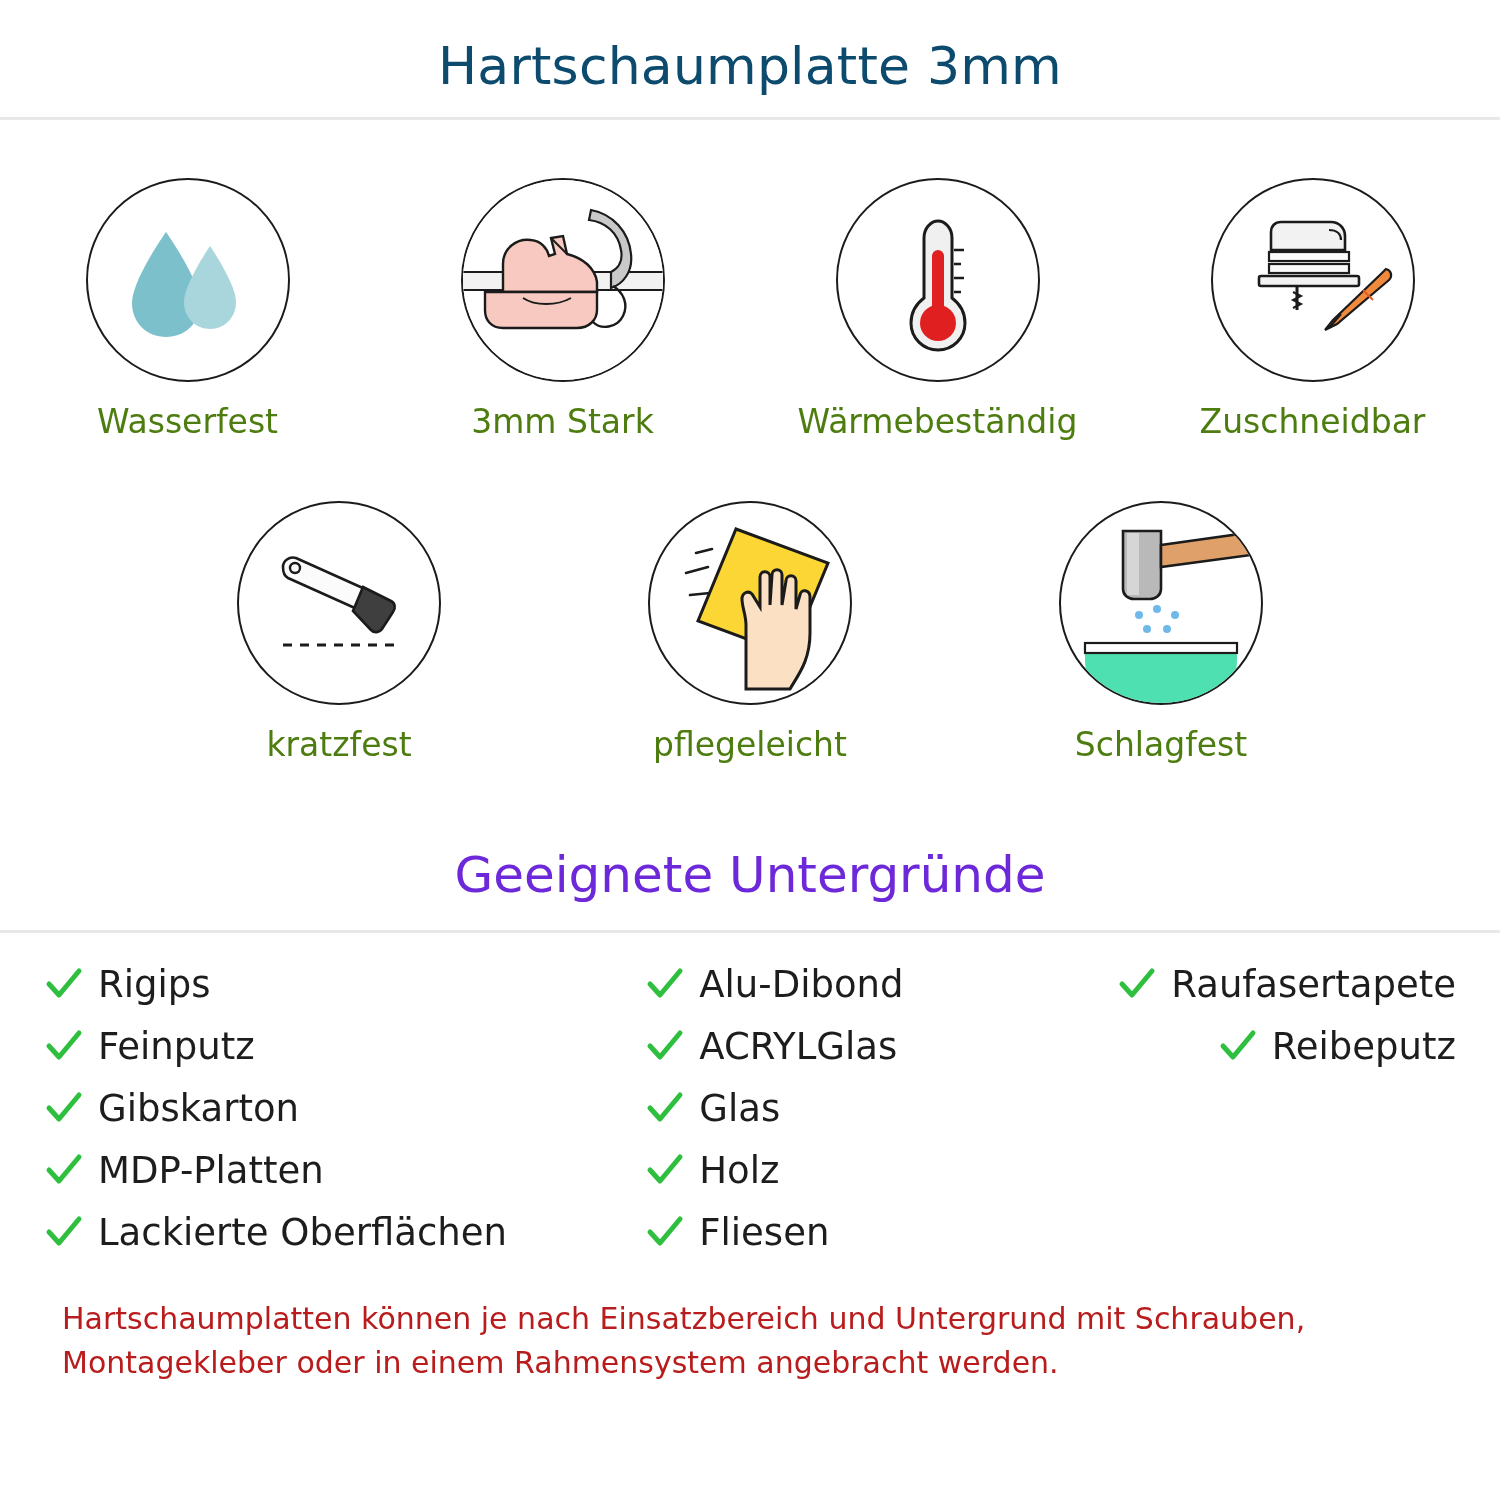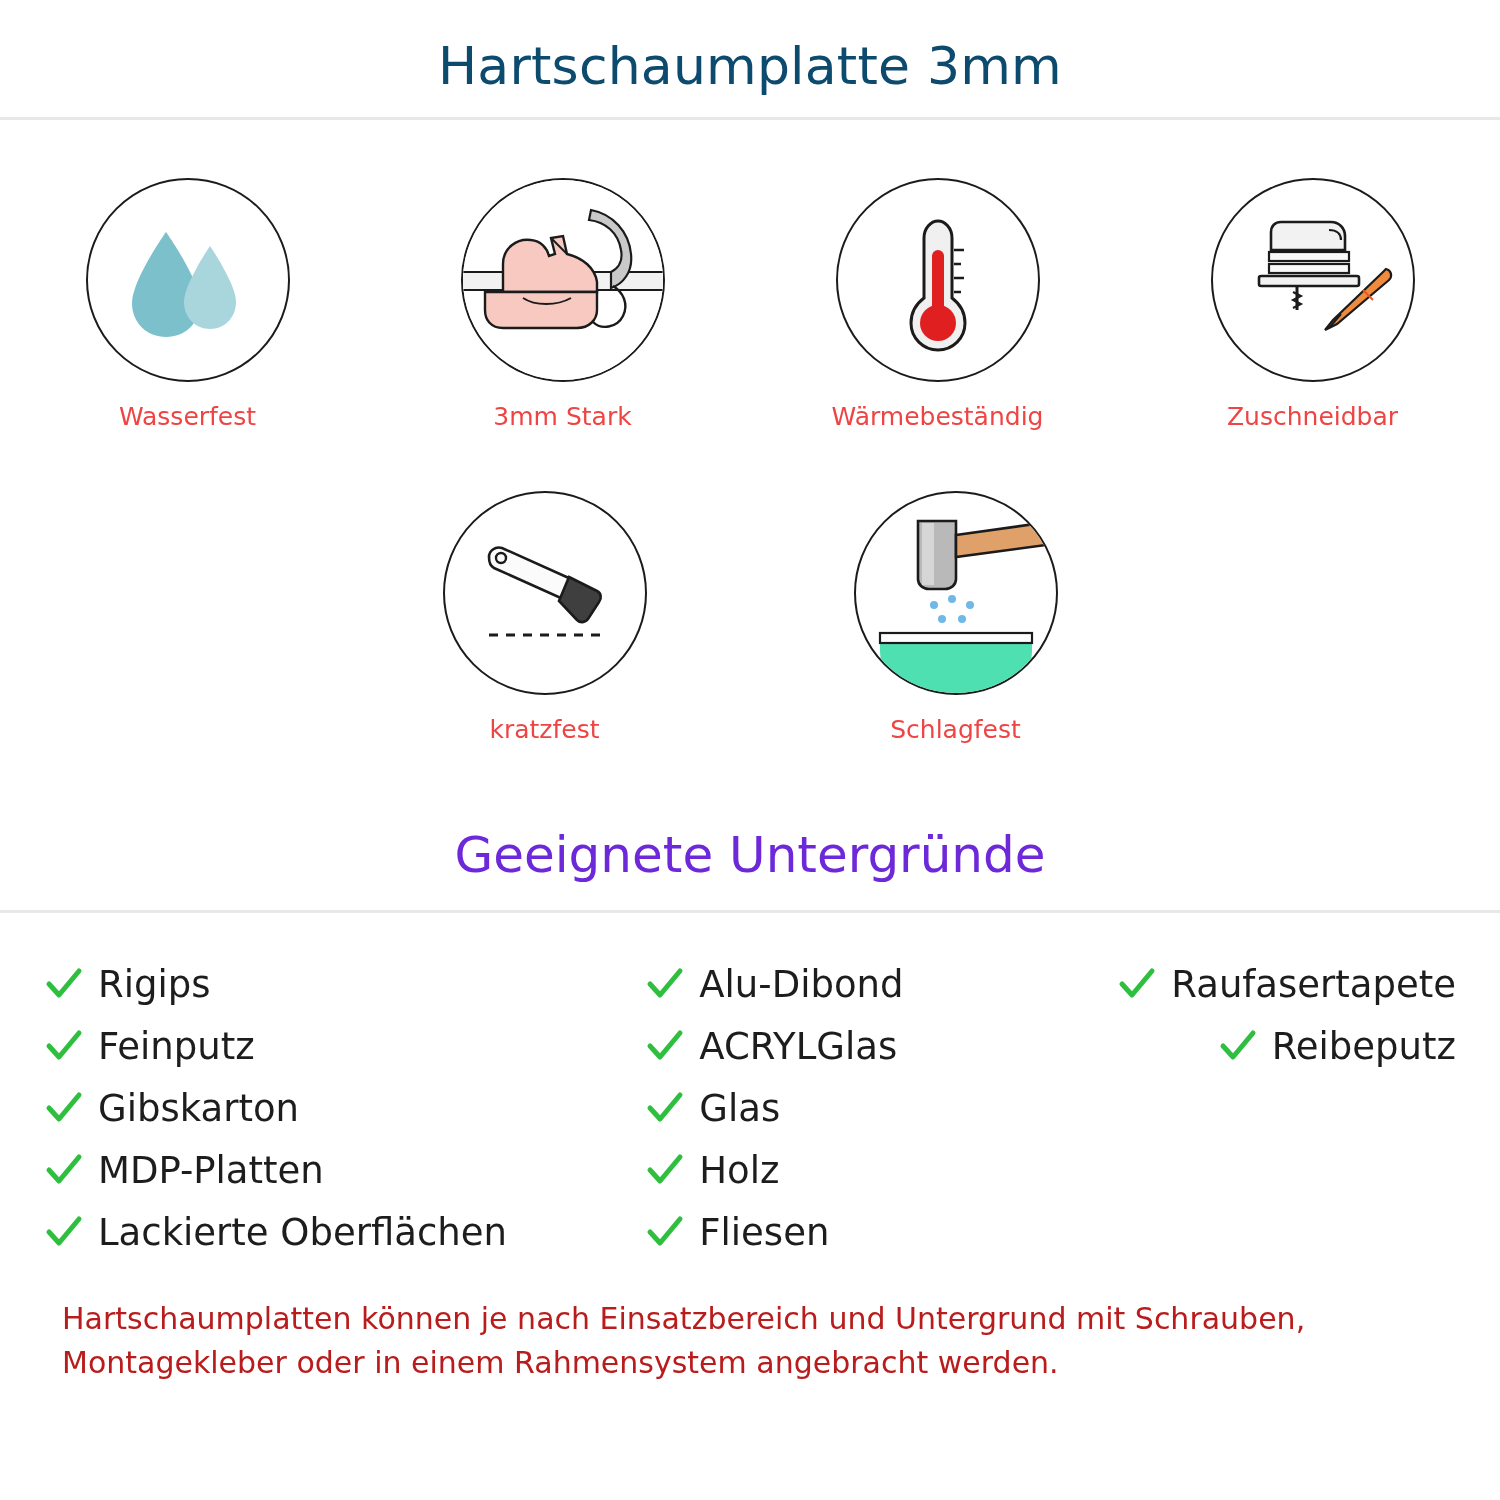--- a/index.html
+++ b/index.html
@@ -58,43 +58,43 @@
     border: 2.5px solid #1b1b1b;
     overflow: hidden;
     position: relative;
     background: #fff;
     display: flex;
     align-items: center;
     justify-content: center;
   }
   .feat-label {
     margin-top: 20px;
-    font-size: 25px;
-    color: #ef4444;
+    font-size: 33px;
+    color: #4d7c0f;
     text-align: center;
     white-space: nowrap;
   }
   .feat-row.row2 {
     margin-top: 60px;
     gap: 36px;
   }
 
   
   .section-title {
     text-align: center;
     color: #6d28d9;
     font-size: 50px;
     font-weight: 400;
     padding: 82px 0 26px 0;
   }
 
   
   .substrates {
     display: flex;
-    padding: 40px 44px 0 44px;
+    padding: 20px 44px 0 44px;
     box-sizing: border-box;
   }
   .col {
     display: flex;
     flex-direction: column;
   }
   .col.c1 { width: 620px; }
   .col.c2 { width: 430px; }
   .col.c3 { width: 406px; align-items: flex-end; }
   .sub-item {
@@ -207,20 +207,39 @@
         <svg width="200" height="200" viewBox="0 0 200 200">
           <path d="M44 64 C44 58 50 53 57 55 L126 86 L118 106 L49 75 C45 73 44 69 44 64 Z" fill="#fbfbfb" stroke="#1b1b1b" stroke-width="2.6"></path>
           <circle cx="56" cy="65" r="5" fill="none" stroke="#1b1b1b" stroke-width="2.4"></circle>
           <path d="M124 84 L152 98 C156 100 157 105 154 109 L143 126 C140 130 135 130 132 127 L114 108 Z" fill="#3f3f3f" stroke="#1b1b1b" stroke-width="2.6"></path>
           <line x1="44" y1="142" x2="158" y2="142" stroke="#1b1b1b" stroke-width="3" stroke-dasharray="9 8"></line>
         </svg>
       </div>
       <div class="feat-label">kratzfest</div>
     </div>
 
+    <div class="feat">
+      <div class="circle">
+        <svg width="200" height="200" viewBox="0 0 200 200">
+          <path d="M40 36 L180 36 L180 176 L40 176 Z" fill="#ffffff"></path>
+
+          <path d="M36 70 L58 64" stroke="#1b1b1b" stroke-width="2.6" stroke-linecap="round"></path>
+          <path d="M40 92 L60 90" stroke="#1b1b1b" stroke-width="2.6" stroke-linecap="round"></path>
+          <path d="M46 50 L62 46" stroke="#1b1b1b" stroke-width="2.6" stroke-linecap="round"></path>
+
+          <path d="M86 26 L178 60 L140 152 L48 118 Z" fill="#fcd635" stroke="#1b1b1b" stroke-width="3"></path>
+
+          <path d="M96 186 L96 122 C96 112 92 104 92 96 C92 90 98 87 102 91 L110 104 L110 74
+                   C110 67 120 67 120 74 L120 102 L122 72 C122 65 132 65 132 72 L132 102 L136 78
+                   C136 71 146 71 146 78 L146 106 L150 92 C151 85 160 87 160 94 L160 130
+                   C160 158 148 172 140 186 Z" fill="#fbe0c4" stroke="#1b1b1b" stroke-width="3"></path>
+        </svg>
+      </div>
+      <div class="feat-label">pflegeleicht</div>
+    </div>
 
     <div class="feat">
       <div class="circle">
         <svg width="200" height="200" viewBox="0 0 200 200">
 
           <path d="M62 28 L100 28 L100 86 C100 92 95 96 89 96 L73 96 C67 96 62 92 62 86 Z" fill="#b9b9b9" stroke="#1b1b1b" stroke-width="2.6"></path>
           <rect x="66" y="30" width="12" height="62" fill="#d6d6d6"></rect>
 
           <path d="M100 42 L186 30 L190 52 L100 64 Z" fill="#e0a06a" stroke="#1b1b1b" stroke-width="2.6"></path>
 

